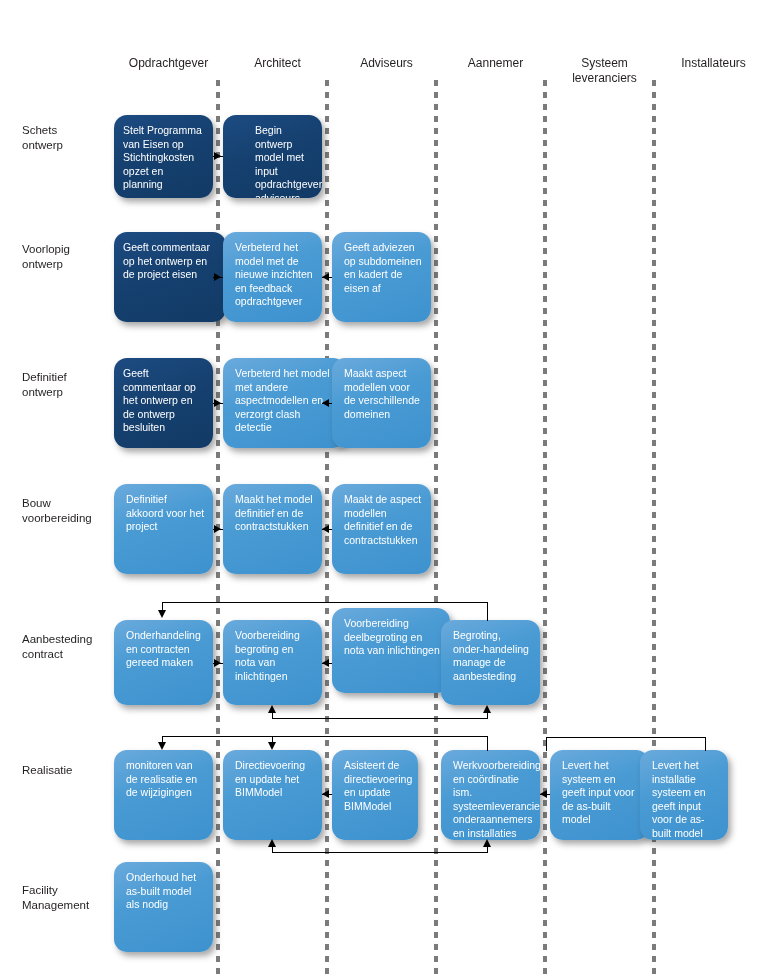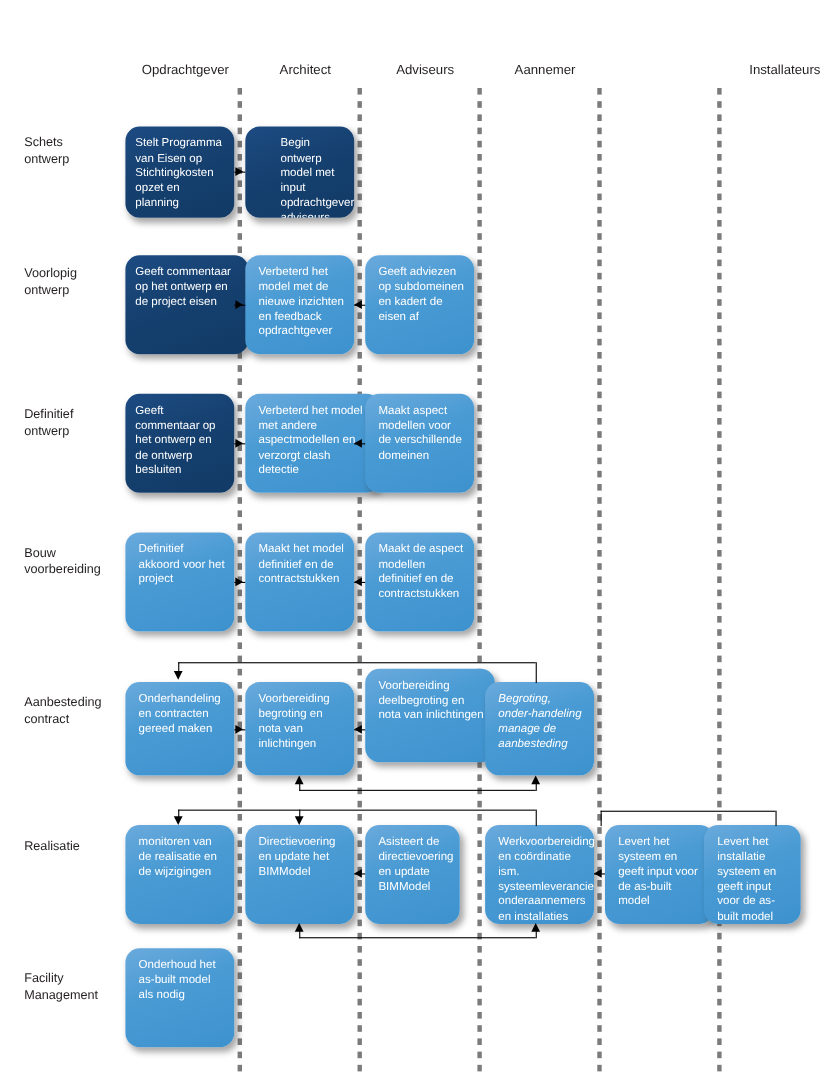--- a/index.html
+++ b/index.html
@@ -88,20 +88,21 @@
 </head>
 <body>
 
 <div id="canvas">
 
 
   <div class="col-head" style="left:114px">Opdrachtgever</div>
   <div class="col-head" style="left:223px">Architect</div>
   <div class="col-head" style="left:332px">Adviseurs</div>
   <div class="col-head" style="left:441px">Aannemer</div>
+  <div class="col-head" style="left:550px">Systeem<br>leveranciers</div>
   <div class="col-head" style="left:659px">Installateurs</div>
 
   <div id="lane-seps">
       <div class="lane-sep" style="left: 216px;"></div>
       <div class="lane-sep" style="left: 325px;"></div>
       <div class="lane-sep" style="left: 434px;"></div>
       <div class="lane-sep" style="left: 543px;"></div>
       <div class="lane-sep" style="left: 652px;"></div>
     </div>
 
@@ -149,21 +150,21 @@
       </div>
       <div class="pbox light" style="left: 114px; top: 620px; width: 99px; height: 85px;">
         <span class="txt">Onderhandeling en contracten gereed maken</span>
       </div>
       <div class="pbox light" style="left: 223px; top: 620px; width: 99px; height: 85px;">
         <span class="txt">Voorbereiding begroting en nota van inlichtingen</span>
       </div>
       <div class="pbox light" style="left: 332px; top: 608px; width: 118px; height: 85px;">
         <span class="txt">Voorbereiding deelbegroting en nota van inlichtingen</span>
       </div>
-      <div class="pbox light" style="left: 441px; top: 620px; width: 99px; height: 85px; font-style: italic;">
+      <div class="pbox light" style="left: 441px; top: 620px; width: 99px; height: 85px;">
         <span class="txt">Begroting, onder-handeling manage de aanbesteding</span>
       </div>
       <div class="pbox light" style="left: 114px; top: 750px; width: 99px; height: 90px;">
         <span class="txt">monitoren van de realisatie en de wijzigingen</span>
       </div>
       <div class="pbox light" style="left: 223px; top: 750px; width: 99px; height: 90px;">
         <span class="txt">Directievoering en update het BIMModel</span>
       </div>
       <div class="pbox light" style="left: 332px; top: 750px; width: 86px; height: 90px;">
         <span class="txt">Asisteert de directievoering en update BIMModel</span>

